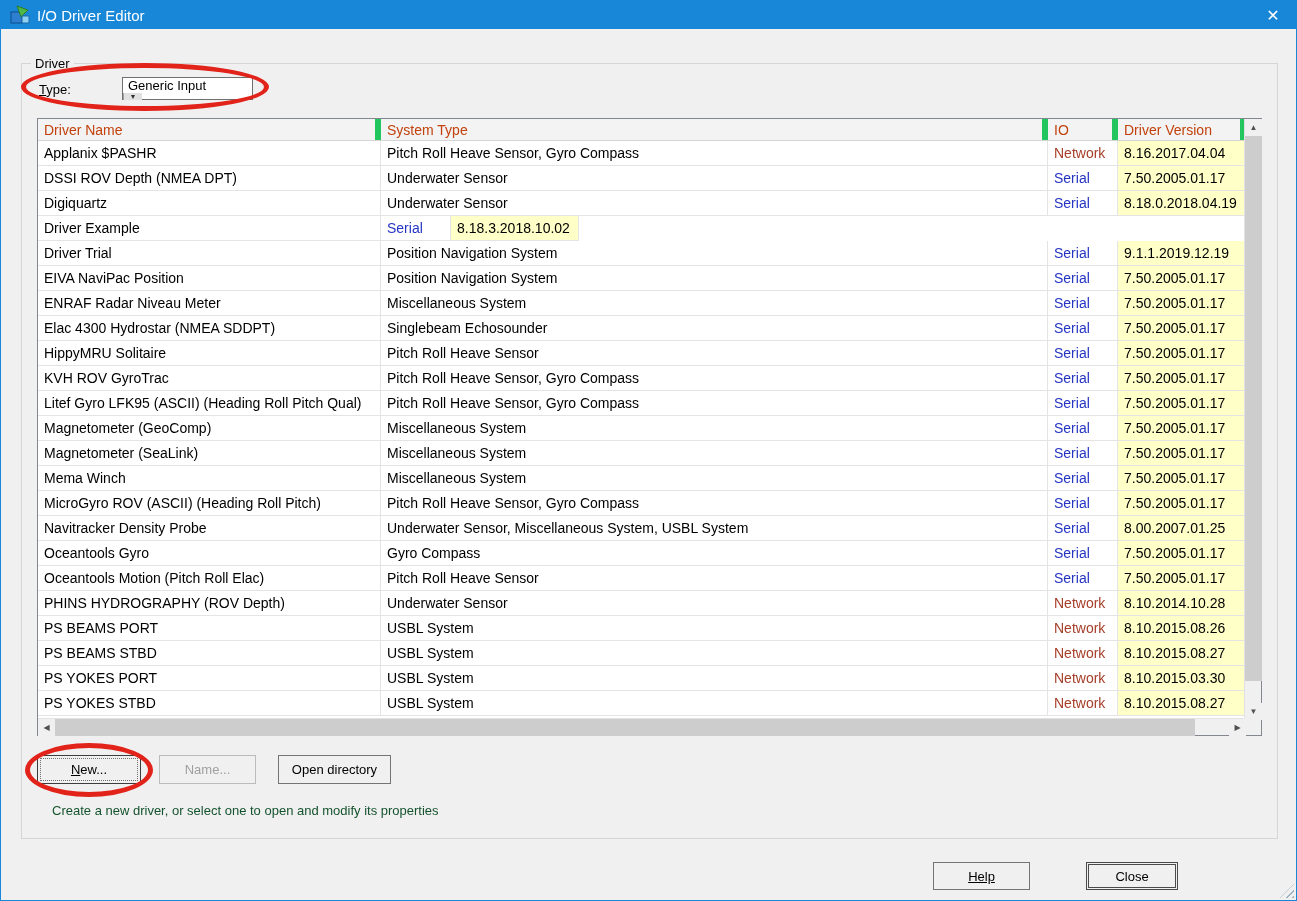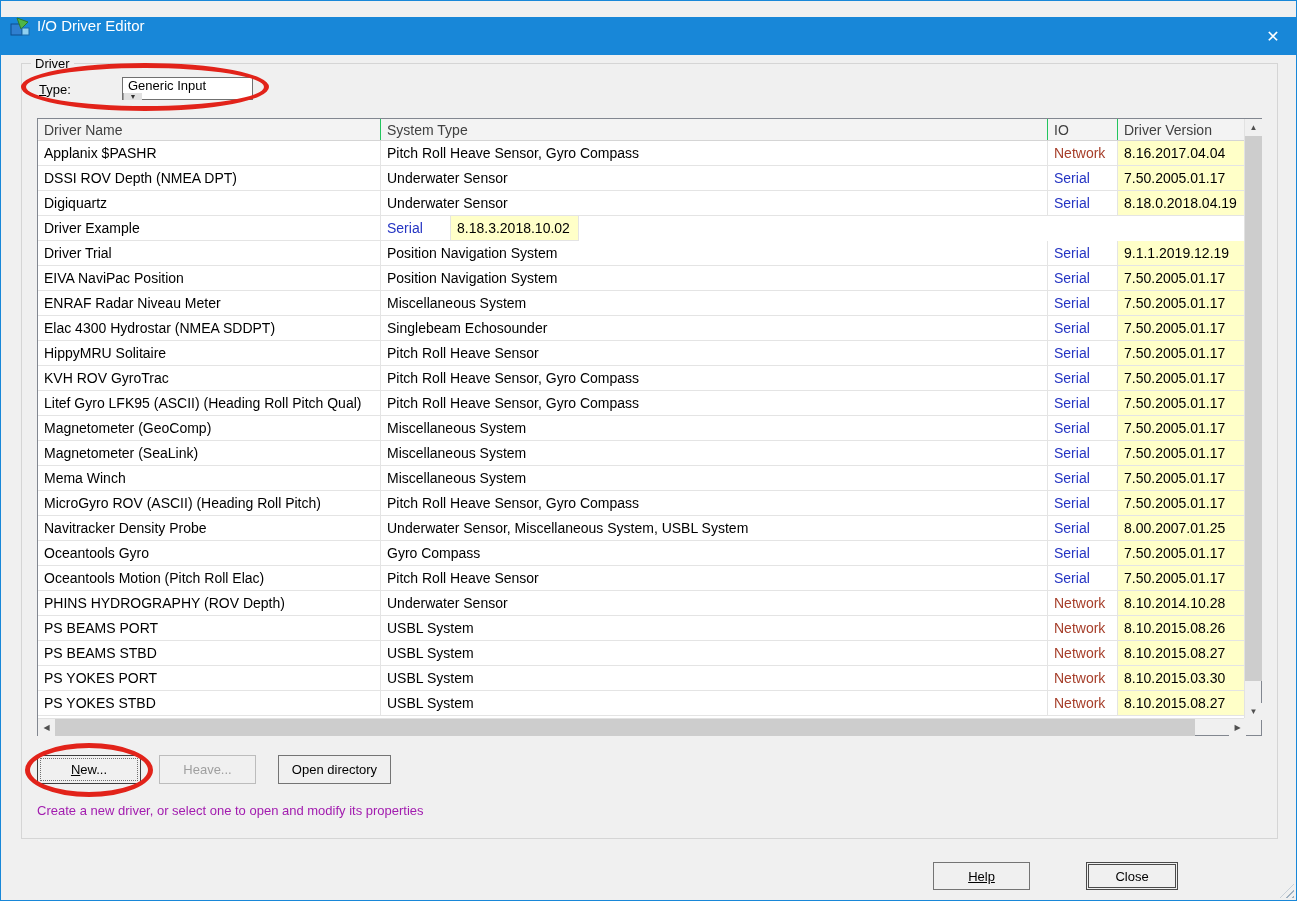--- a/index.html
+++ b/index.html
@@ -9,23 +9,23 @@
   .window {
     position: relative;
     width: 1297px; height: 901px;
     background: #f0f0f0;
     border: 1px solid var(--titlebar, #1887d8);
     overflow: hidden;
   }
 
   
   .titlebar {
-    position: absolute; top: 0; left: 0; right: 0; height: 38px;
+    position: absolute; top: 0; left: 0; right: 0; height: 28px;
     background: var(--titlebar, #1887d8);
-    display: flex; align-items: flex-start; color: #fff; margin-top: 16px;
+    display: flex; align-items: center; color: #fff;
   }
   .app-icon { margin-left: 9px; width: 20px; height: 20px; flex: 0 0 auto; }
   .title { margin-left: 7px; font-size: 15px; }
   .close-btn {
     margin-left: auto; width: 46px; height: 38px;
     display: flex; align-items: center; justify-content: center;
     font-size: 16px; color: #fff; cursor: default;
   }
 
   
@@ -64,22 +64,22 @@
   
   .listview {
     position: absolute; left: 36px; top: 117px; width: 1225px; height: 618px;
     border: 1px solid #828790; background: #fff;
   }
   .lv-header {
     position: absolute; left: 0; top: 0; width: 1208px; height: 22px;
     display: flex; background: #f3f3f3; border-bottom: 1px solid #d5d5d5;
   }
   .hcell {
-    font-size: 14px; padding-left: 6px; color: #404040;
-    display: flex; align-items: center; border-right: 1px solid #22c55e;
+    font-size: 14px; padding-left: 6px; color: #c2410c;
+    display: flex; align-items: center; border-right: 6px solid #22c55e;
     white-space: nowrap; overflow: hidden;
   }
   .lv-body {
     position: absolute; left: 0; top: 22px; width: 1208px; height: 579px;
     overflow: hidden; background: #fff;
   }
   .trow { display: flex; height: 25px; background: #fff; }
   .cell {
     font-size: 14px; padding-left: 6px; color: #000;
     display: flex; align-items: center;
@@ -130,21 +130,21 @@
   }
   .btn-open { left: 158px; top: 754px; width: 97px; color: #9f9f9f; border-color: #bcbcbc; }
   .btn-opendir { left: 277px; top: 754px; width: 113px; }
   .btn-help  { left: 932px;  top: 861px; width: 97px; height: 28px; text-decoration: underline; }
   .btn-close {
     left: 1049px; top: 861px; width: 92px; height: 28px;
     border: 1px solid #4a4a4a;
     outline: 1px solid #4a4a4a; outline-offset: -3px; margin-left: 36px;
   }
 
-  .desc { position: absolute; left: 36px; top: 802px; font-size: 13px; color: #a21caf; }
+  .desc { position: absolute; left: 51px; top: 802px; font-size: 13px; color: #14532d; }
 
   
   .grip {
     position: absolute; right: 2px; bottom: 2px; width: 14px; height: 14px;
     background: repeating-linear-gradient(135deg, #9fb0c0 0 1.5px, transparent 1.5px 4.5px);
     clip-path: polygon(100% 0, 100% 100%, 0 100%);
   }
 </style>
 </head>
 <body>
@@ -335,21 +335,21 @@
       <div class="sb-btn sb-right">▶</div>
     </div>
 
     <div class="sb-corner"></div>
   </div>
 
   <button class="btn btn-new">
       <span class="mnemonic">N</span>
       <span>ew...</span>
     </button>
-  <button class="btn btn-open" disabled="">Heave...</button>
+  <button class="btn btn-open" disabled="">Name...</button>
   <button class="btn btn-opendir">Open directory</button>
 
   <div class="desc">Create a new driver, or select one to open and modify its properties</div>
 
   <button class="btn btn-help">Help</button>
   <button class="btn btn-close">Close</button>
 
   <div class="grip"></div>
 </div>
 

